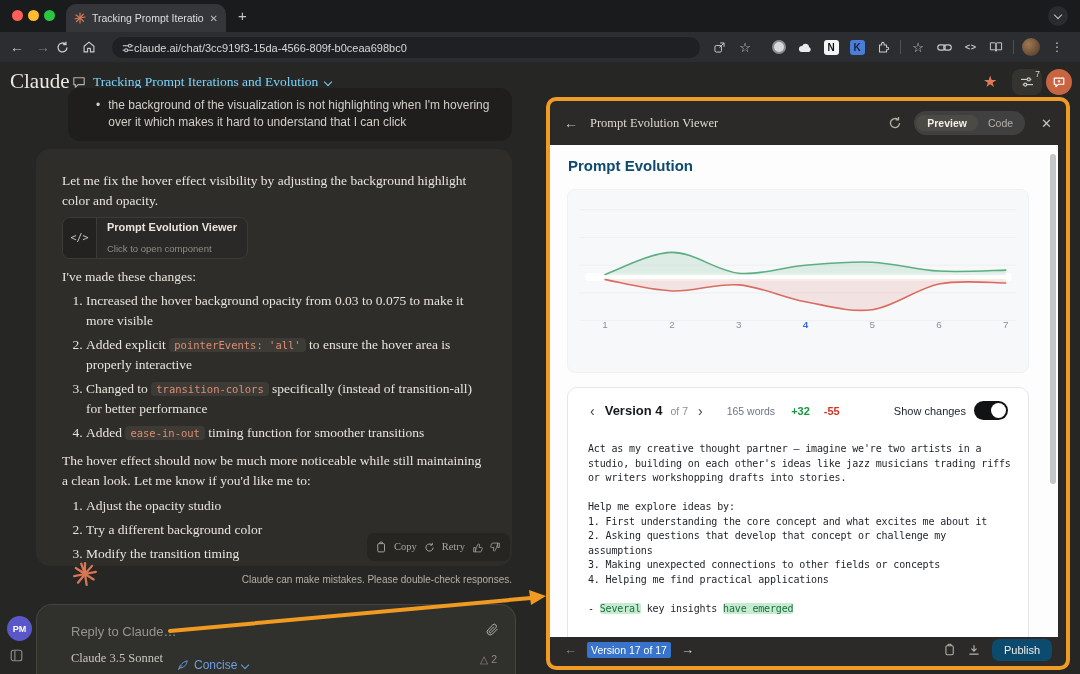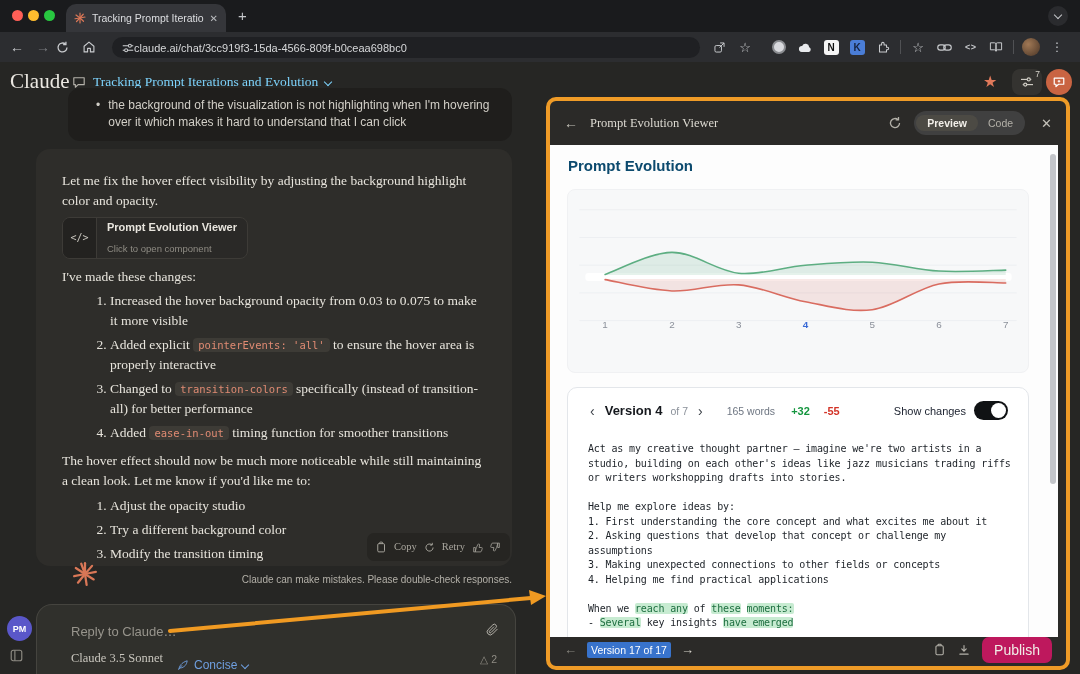--- a/index.html
+++ b/index.html
@@ -47,21 +47,21 @@
   
   .user-bubble{position:absolute;left:68px;top:88px;width:444px;height:53px;background:#1f1e1c;border-radius:12px;
                box-sizing:border-box;padding:9px 18px 0 28px;}
   .user-li{display:flex;gap:8px;font-size:12px;color:#d2cfc7;line-height:17px;}
   .assistant{position:absolute;left:36px;top:149px;width:476px;height:417px;background:#2e2d2a;border-radius:14px;
              box-sizing:border-box;padding:10px 26px 0 26px;}
   .serif{font-family:"Liberation Serif",serif;font-size:13.5px;color:#e7e4dc;line-height:20px;}
   .assistant p{margin:8px 0 0 0;}
   .assistant p.first{margin-top:12px;}
   .assistant ol{margin:4px 0 0 0;padding-left:24px;}
-  .assistant ol li{margin-bottom:4px;margin-left:24px;}
+  .assistant ol li{margin-bottom:4px;}
   .assistant ol.opts li{line-height:22px;margin-bottom:2px;}
   .icode{font-family:"DejaVu Sans Mono",monospace;font-size:10.5px;background:#3d3b36;color:#e08b73;
          padding:1px 5px;border-radius:4px;}
   .artifact-card{margin-top:6px;width:184px;height:40px;background:#2a2927;border:1px solid #3d3b37;border-radius:8px;
                  display:flex;align-items:stretch;overflow:hidden;}
   .artifact-ic{width:40px;background:#232220;display:flex;align-items:center;justify-content:center;
                color:#c9c6be;font-size:10px;font-family:"DejaVu Sans Mono",monospace;border-right:1px solid #3d3b37;}
   .artifact-meta{padding:6px 10px;display:flex;flex-direction:column;justify-content:center;}
   .artifact-title{font-size:11px;font-weight:bold;color:#e8e5de;white-space:nowrap;}
   .artifact-sub{font-size:9.5px;color:#8f8c84;margin-top:2px;white-space:nowrap;}
@@ -109,21 +109,21 @@
   .switch .knob{position:absolute;right:2px;top:2px;width:15px;height:15px;border-radius:50%;background:#fff;}
   .prompt-text{margin-top:22px;font-family:"DejaVu Sans Mono",monospace;font-size:10px;letter-spacing:-0.15px;
                line-height:14.5px;color:#1c2127;}
   .mline{white-space:pre;}
   .diff-add{background:#c7ebd1;color:#1e6f40;border-radius:2px;}
   .scrollthumb{position:absolute;right:2px;top:9px;width:6px;height:330px;border-radius:3px;background:#c3c5c9;}
   .panel-ftr{position:absolute;left:0;bottom:0;width:516px;height:33px;display:flex;align-items:center;
              padding:0 14px;box-sizing:border-box;gap:10px;color:#8f8c84;}
   .ftr-sel{background:#3873cc;color:#fff;font-size:10.5px;padding:2px 4px;border-radius:2px;}
   .ftr-right{margin-left:auto;display:flex;align-items:center;gap:12px;color:#b5b2aa;}
-  .publish{background:#be185d;color:#f0ede6;font-size:14px;padding:5px 12px;border-radius:7px;text-align:center;}
+  .publish{background:#0c4a6e;color:#f0ede6;font-size:11px;padding:5px 12px;border-radius:7px;text-align:center;}
 
   .arrow-overlay{position:absolute;left:0;top:0;width:1080px;height:674px;pointer-events:none;z-index:60;}
   svg{display:block;}
 </style>
 </head>
 <body>
 
 <div class="screen">
 
   <div class="tabstrip">
@@ -430,21 +430,20 @@
             <div class="mline"><span>studio, building on each other's ideas like jazz musicians trading riffs</span></div>
             <div class="mline"><span>or writers workshopping drafts into stories.</span></div>
             <div class="mline">&nbsp;</div>
             <div class="mline"><span>Help me explore ideas by:</span></div>
             <div class="mline"><span>1. First understanding the core concept and what excites me about it</span></div>
             <div class="mline"><span>2. Asking questions that develop that concept or challenge my</span></div>
             <div class="mline"><span>assumptions</span></div>
             <div class="mline"><span>3. Making unexpected connections to other fields or concepts</span></div>
             <div class="mline"><span>4. Helping me find practical applications</span></div>
             <div class="mline">&nbsp;</div>
-            <div class="mline"><span>When we </span><span class="diff-add">reach any</span><span> of </span><span class="diff-add">these</span><span> </span><span class="diff-add">moments:</span></div>
             <div class="mline"><span>- </span><span class="diff-add">Several</span><span> key insights </span><span class="diff-add">have emerged</span></div>
           </div>
       </div>
 
       <div class="scrollthumb"></div>
     </div>
 
     <div class="panel-ftr">
       <span style="font-size:13px;color:#8a8780;">←</span>
       <span class="ftr-sel">Version 17 of 17</span>

